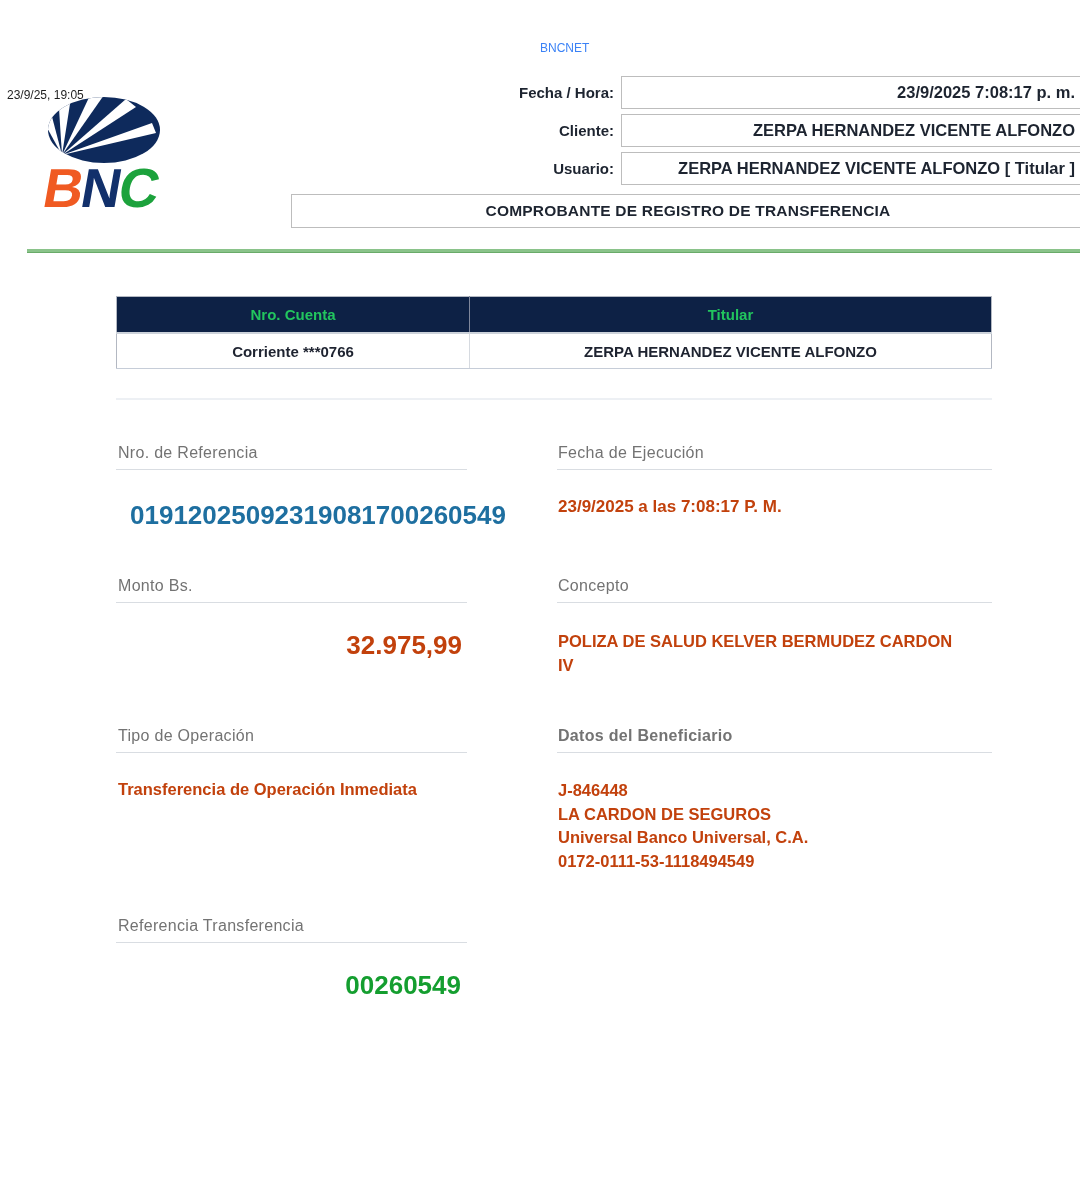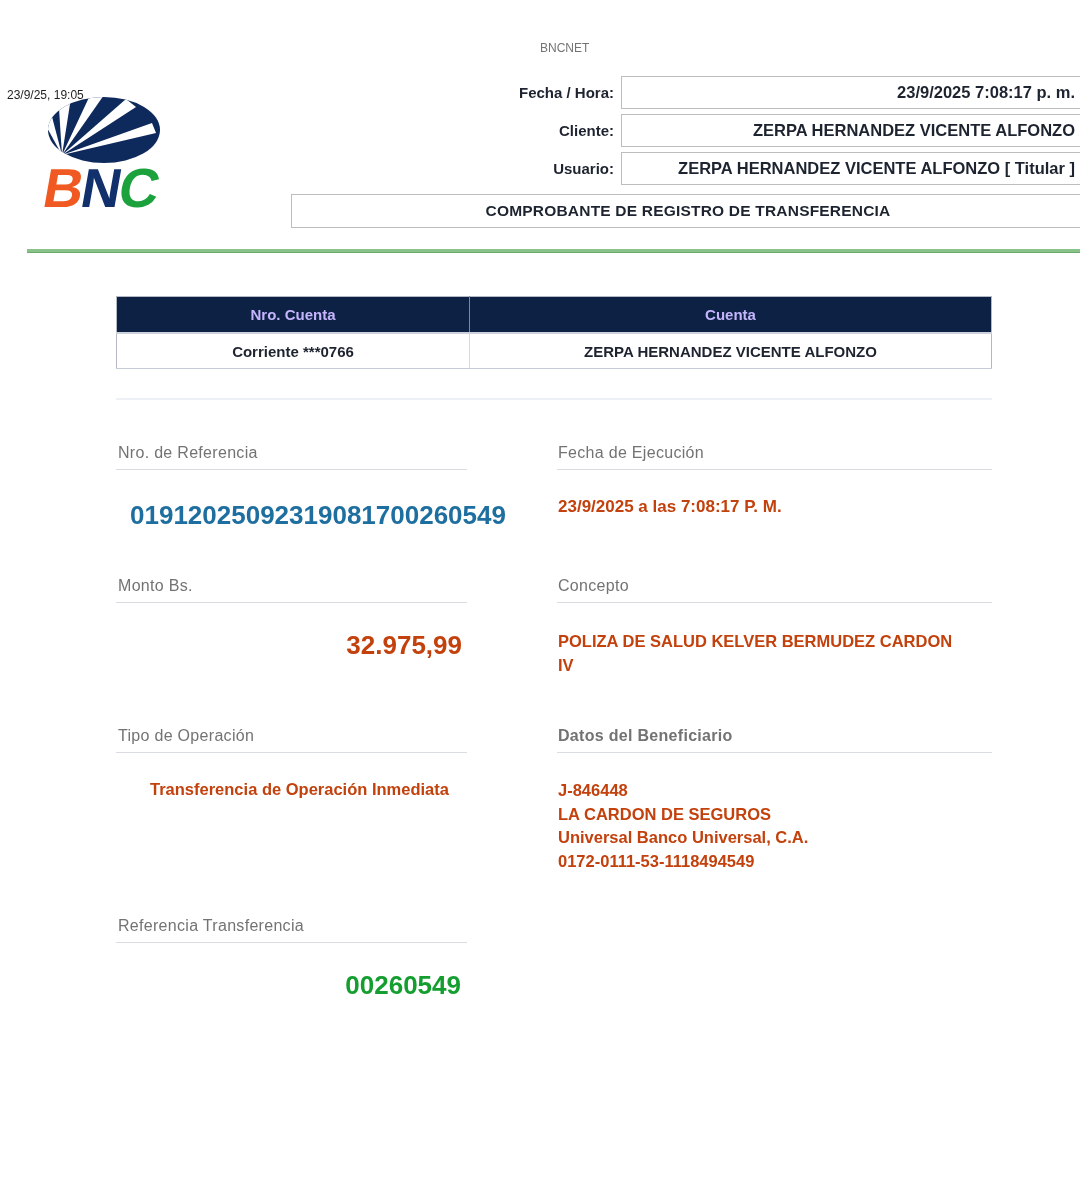--- a/index.html
+++ b/index.html
@@ -6,21 +6,21 @@
   .page{
     position:relative;
     width:1080px;height:1177px;
     background:#ffffff;
     overflow:hidden;
     font-family:"Liberation Sans","DejaVu Sans",sans-serif;
     color:#23272c;
   }
   
   .print-ts{position:absolute;left:7px;top:40px;font-size:12px;color:#1f1f1f;margin-top:48px;}
-  .print-title{position:absolute;left:540px;top:41px;width:150px;font-size:12px;color:#737373;}
+  .print-title{position:absolute;left:540px;top:41px;width:150px;font-size:12px;color:#3b82f6;}
   
   .logo{position:absolute;left:48px;top:97px;width:120px;height:115px;}
   .logo svg{display:block;}
   .logo-text{
     position:absolute;left:-4px;top:64px;
     font-size:55px;line-height:1;font-weight:bold;
     transform:skewX(-10deg);
     letter-spacing:-2px;
   }
   .l-b{color:#f05a22;}
@@ -40,40 +40,40 @@
   
   .title-box{
     position:absolute;left:291px;top:194px;width:794px;height:34px;box-sizing:border-box;
     border:1px solid #bdbdbd;display:flex;align-items:center;justify-content:center;
     font-weight:bold;font-size:15.5px;color:#1d2430;letter-spacing:.2px;
   }
   .green-rule{position:absolute;left:27px;top:249px;width:1053px;height:3px;background:#8ac38a;border-bottom:1px solid #69ab69;}
   
   .acct-table{position:absolute;left:116px;top:296px;width:876px;border-collapse:collapse;border:1px solid #b3b8c2;}
   .acct-table th{
-    background:#0d2145;color:#c4b5fd;font-size:15px;font-weight:bold;
+    background:#0d2145;color:#22c55e;font-size:15px;font-weight:bold;
     height:33px;text-align:center;border-right:1px solid #7f879b;border-bottom:2px solid #ccd2da;
   }
   .acct-table th:last-child{border-right:none;}
   .acct-table td{
     background:#fff;color:#1e2330;font-size:15px;font-weight:bold;
     height:32px;text-align:center;border-right:1px solid #d6dae0;border-bottom:1px solid #c6cdd8;
   }
   .acct-table td:last-child{border-right:none;}
   .col-account{width:350px;}
   .faint-divider{position:absolute;left:116px;top:398px;width:876px;height:2px;background:#edf0f4;}
   
   .f-label{position:absolute;font-size:16px;color:#737373;letter-spacing:.3px;}
   .u-line{position:absolute;height:1px;background:#d9dde2;}
   .val{position:absolute;font-weight:bold;color:#c2410c;}
   .v-ref{left:130px;top:500px;font-size:26px;color:#1e6fa0;}
   .v-exec{left:558px;top:497px;font-size:17px;}
   .v-amount{left:116px;top:630px;width:346px;text-align:right;font-size:26px;}
   .v-concept{left:558px;top:629px;width:400px;font-size:16.5px;line-height:24px;}
-  .v-tipo{left:118px;top:780px;font-size:16.5px;margin-left:32px;}
+  .v-tipo{left:118px;top:780px;font-size:16.5px;}
   .v-benef{left:558px;top:779px;font-size:16.5px;line-height:23.5px;}
   .v-interbank{left:116px;top:970px;width:345px;text-align:right;font-size:26px;color:#149e2f;}
 </style>
 </head>
 <body>
 
 <div class="page">
 
   <div class="print-ts">23/9/25, 19:05</div>
   <div class="print-title">BNCNET</div>
@@ -111,21 +111,21 @@
     <span class="box">ZERPA HERNANDEZ VICENTE ALFONZO [ Titular ]</span>
   </div>
 
   <div class="title-box">COMPROBANTE DE REGISTRO DE TRANSFERENCIA</div>
   <div class="green-rule"></div>
 
   <table class="acct-table">
     <thead>
       <tr>
         <th class="col-account">Nro. Cuenta</th>
-        <th>Cuenta</th>
+        <th>Titular</th>
       </tr>
     </thead>
     <tbody>
       <tr>
         <td>Corriente ***0766</td>
         <td>ZERPA HERNANDEZ VICENTE ALFONZO</td>
       </tr>
     </tbody>
   </table>
   <div class="faint-divider"></div>

